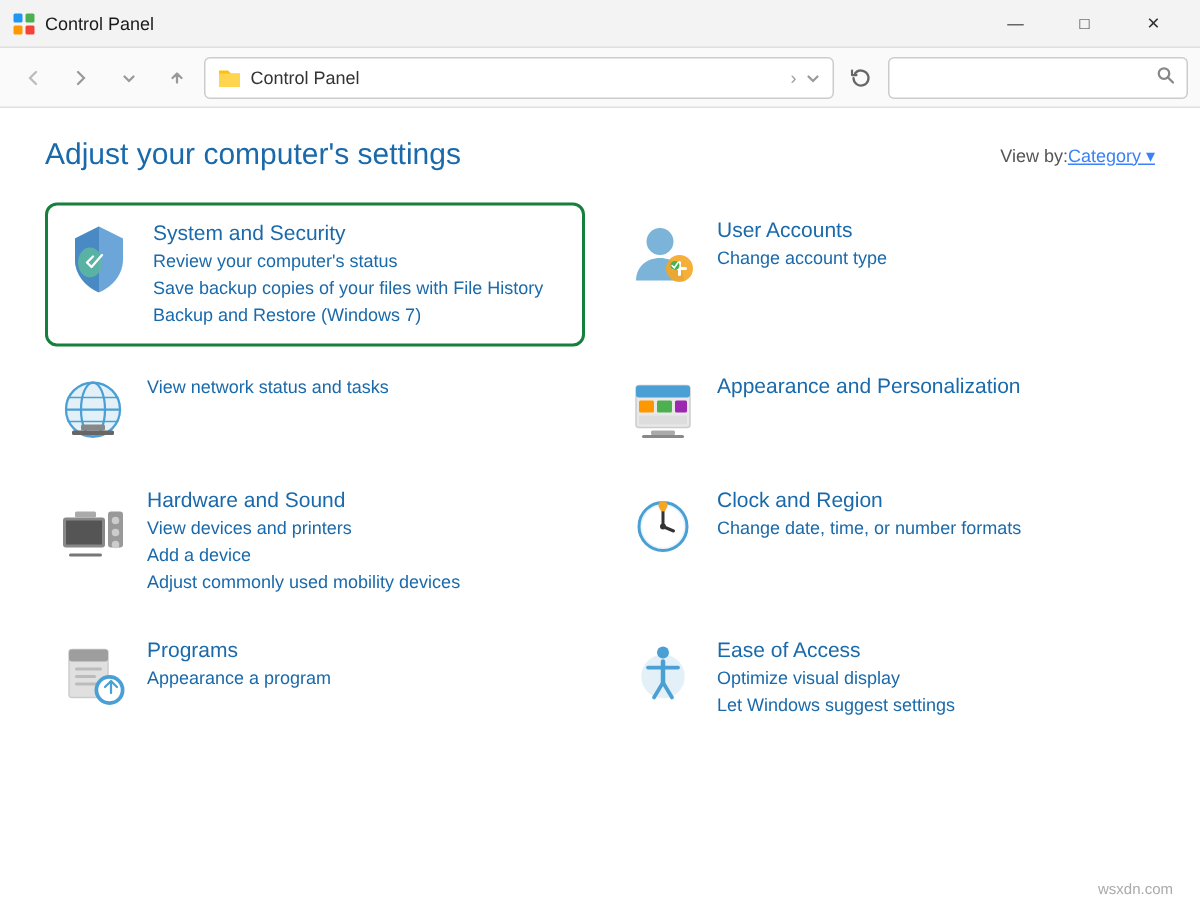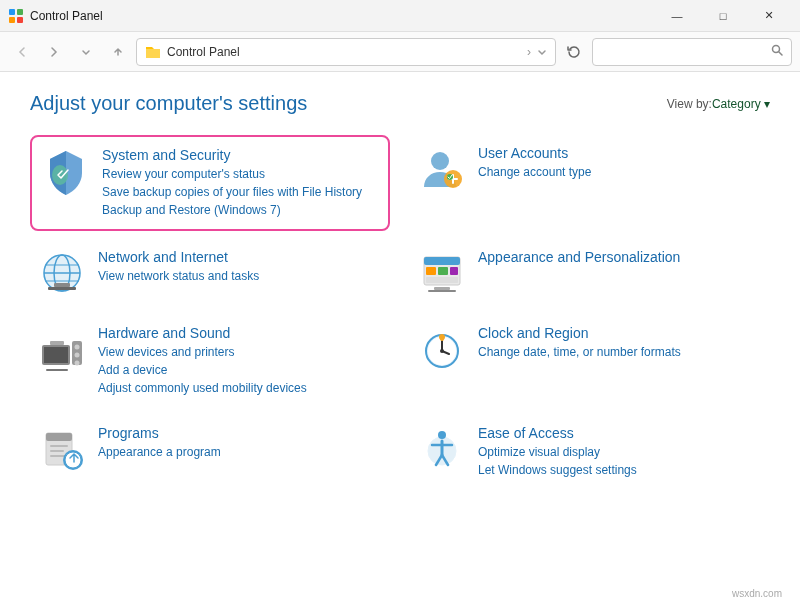--- a/index.html
+++ b/index.html
@@ -155,42 +155,43 @@
     }
     .view-by {
       font-size: 12px;
       color: #555;
       display: flex;
       align-items: center;
       gap: 0;
     }
     .view-by-label { color: #555; }
     .view-by-value {
-      color: #14532d;
-      cursor: pointer;
+      color: #3b82f6;
+      cursor: pointer;
+      text-decoration: underline;
     }
 
     
     .items-grid {
       display: grid;
       grid-template-columns: 1fr 1fr;
       gap: 8px 20px;
     }
 
     .category-item {
       display: flex;
       align-items: flex-start;
       gap: 12px;
       padding: 10px 8px;
       cursor: pointer;
       border-radius: 4px;
     }
 
     .category-item.highlighted {
-      border: 2px solid #ec4899;
+      border: 2px solid #15803d;
       border-radius: 8px;
       padding: 10px 10px;
     }
 
     .category-icon {
       width: 48px;
       height: 48px;
       flex-shrink: 0;
       display: flex;
       align-items: center;
@@ -344,21 +345,20 @@
           <ellipse cx="24" cy="24" rx="8" ry="18" fill="none" stroke="#4a9fd4" stroke-width="1.5"></ellipse>
           <line x1="6" y1="24" x2="42" y2="24" stroke="#4a9fd4" stroke-width="1.5"></line>
           <line x1="7" y1="16" x2="41" y2="16" stroke="#4a9fd4" stroke-width="1"></line>
           <line x1="7" y1="32" x2="41" y2="32" stroke="#4a9fd4" stroke-width="1"></line>
           <circle cx="24" cy="24" r="18" fill="none" stroke="#4a9fd4" stroke-width="1.5"></circle>
           <rect x="16" y="34" width="16" height="4" fill="#888" rx="1"></rect>
           <rect x="10" y="38" width="28" height="3" fill="#666" rx="1"></rect>
         </svg>
       </div>
       <div class="category-text">
-        <div class="category-name">Network and Internet</div>
         <span class="category-link">View network status and tasks</span>
       </div>
     </div>
 
     <div class="category-item">
       <div class="category-icon">
         <svg width="48" height="48" viewBox="0 0 48 48">
           <rect x="6" y="8" width="36" height="28" fill="#e8e8e8" rx="2" stroke="#ccc" stroke-width="1"></rect>
           <rect x="6" y="8" width="36" height="8" fill="#4a9fd4" rx="2"></rect>
           <rect x="8" y="18" width="10" height="8" fill="#ff9800" rx="1"></rect>

